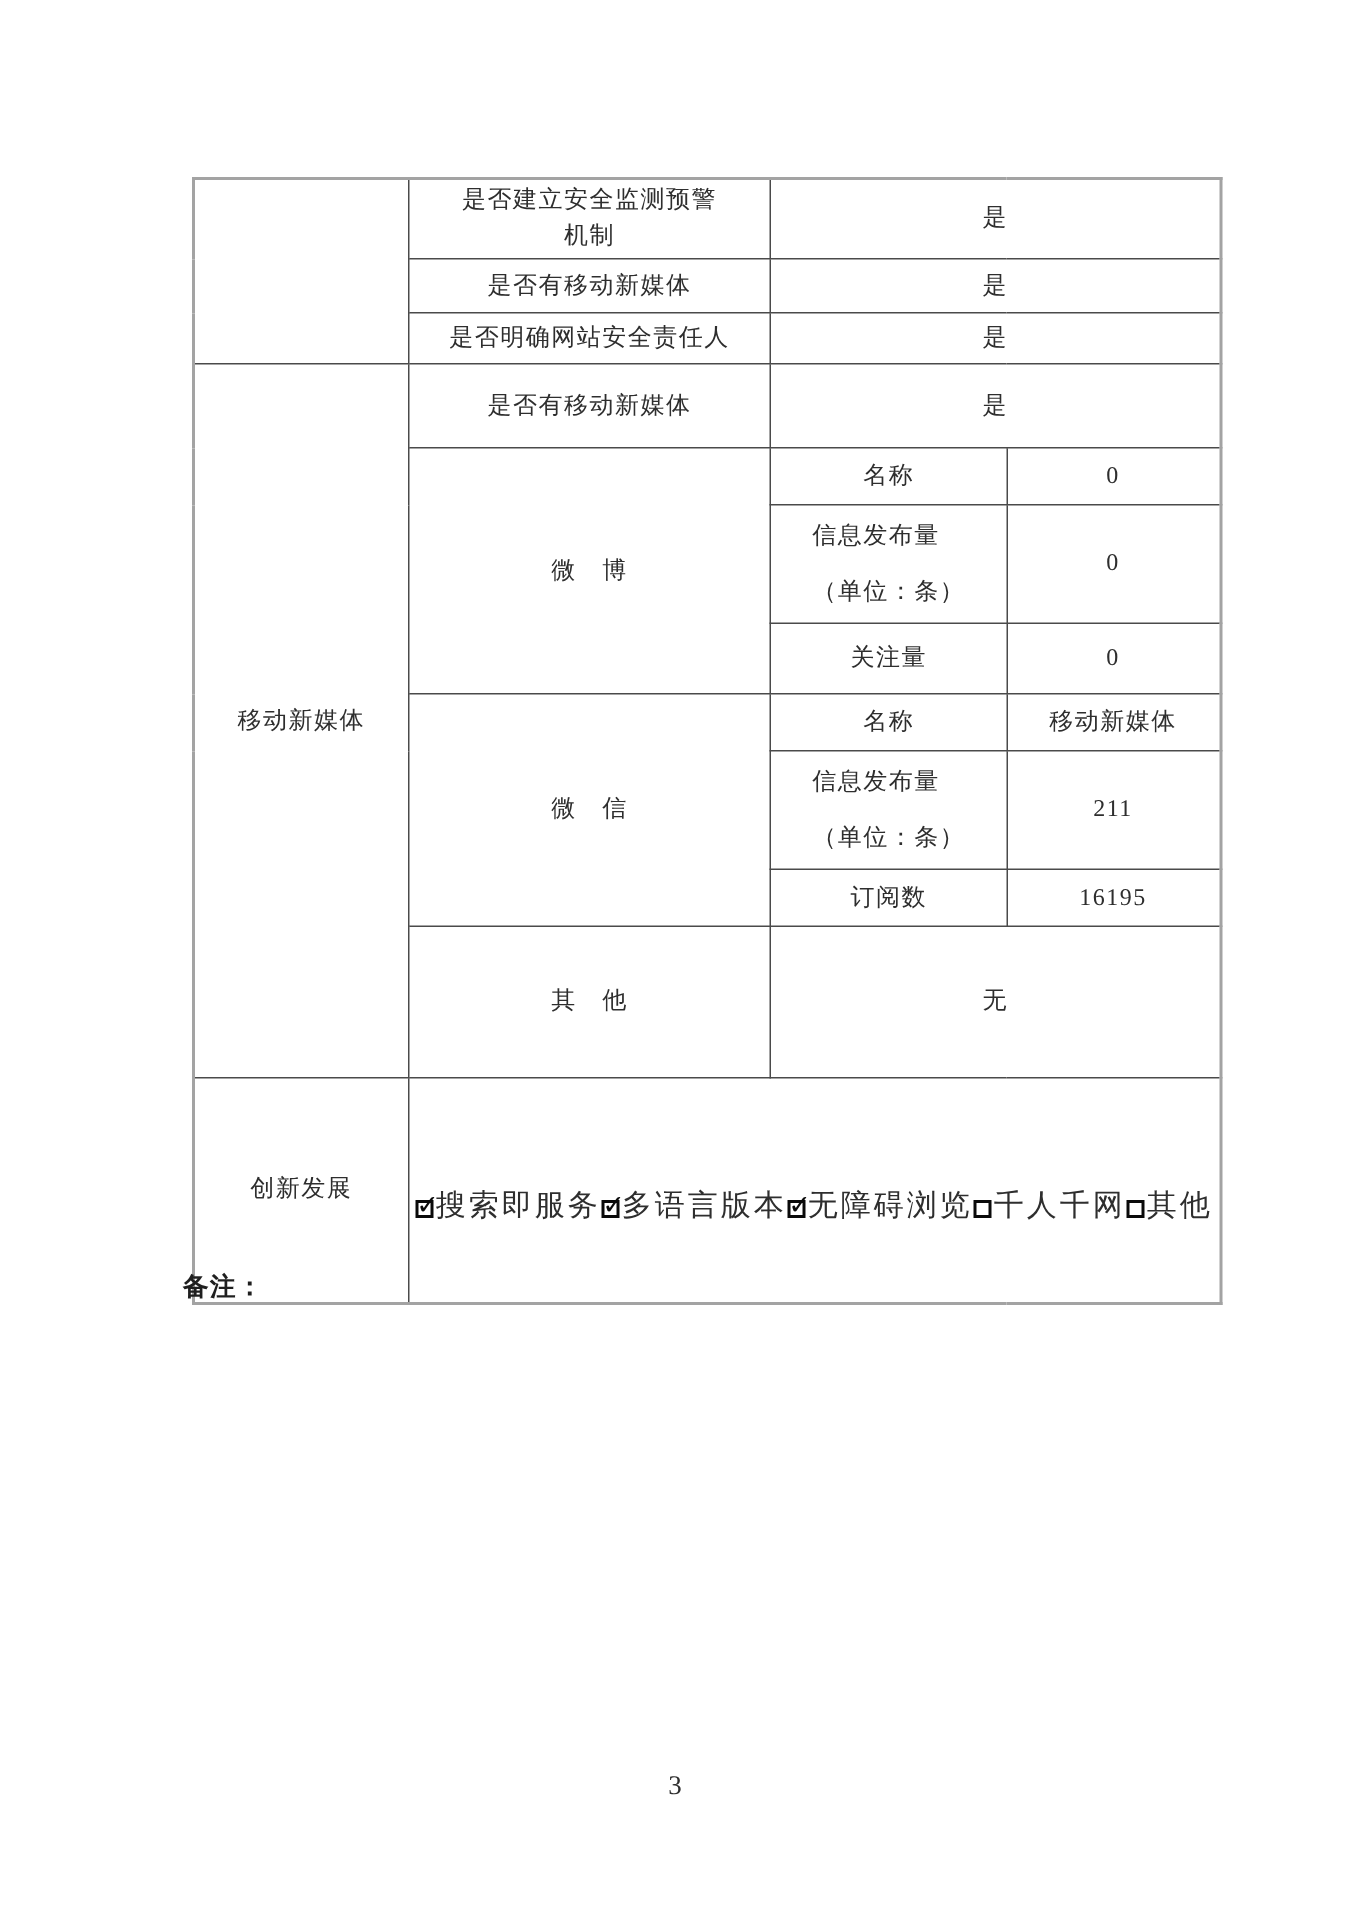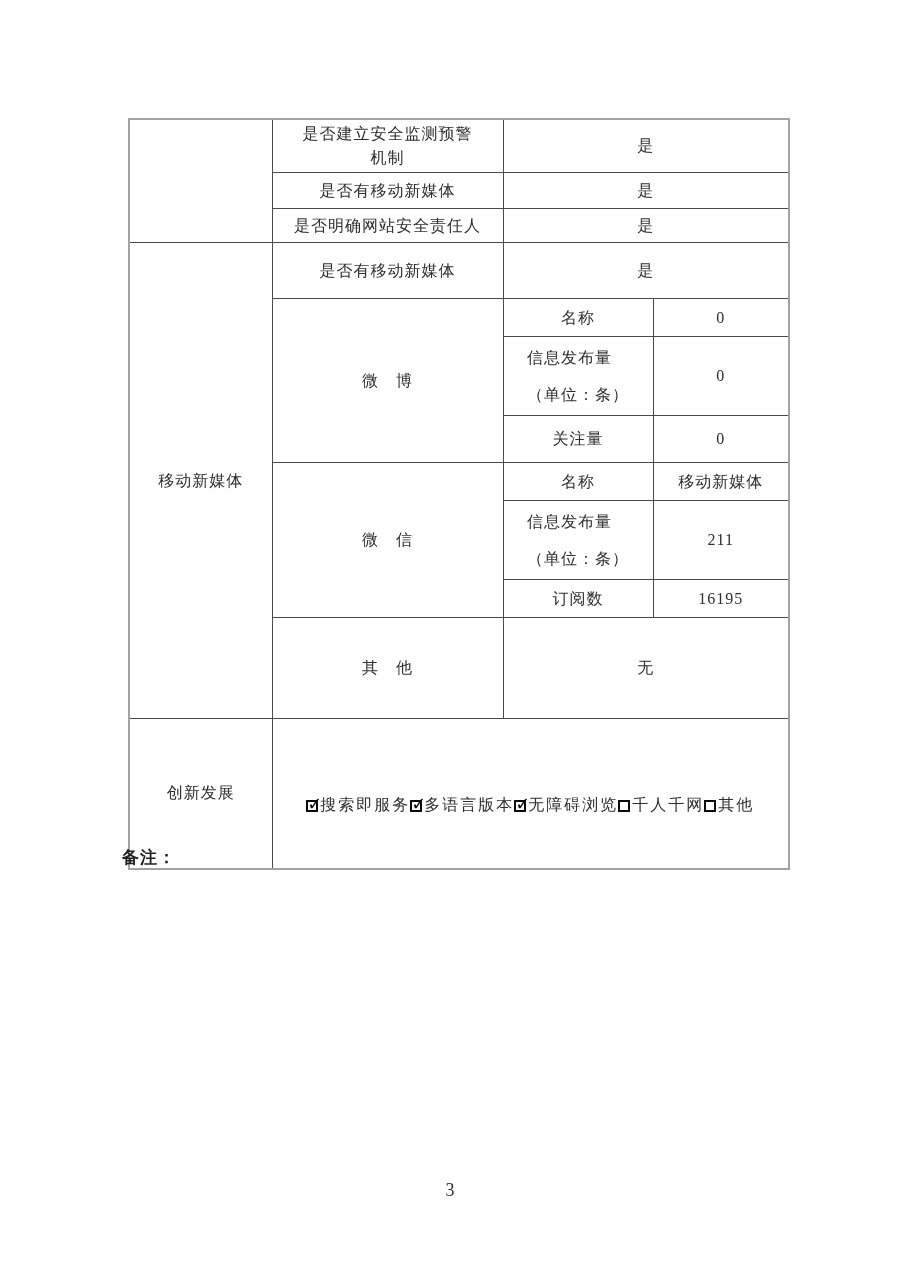--- a/index.html
+++ b/index.html
@@ -45,21 +45,21 @@
   .r12 td { height: 150px; }
   .wrap2 {
     display: inline-block;
     text-align: left;
     white-space: pre-line;
     line-height: 37px;
   }
   .cb-cell { letter-spacing: 0; }
   .cb-line { display: inline-block; white-space: nowrap; }
   .cb-item { display: inline-block; }
-  .cb-label { letter-spacing: 2px; font-size: 16px; }
+  .cb-label { letter-spacing: 2px; font-size: 20px; }
   .checkbox {
     position: relative;
     display: inline-block;
     width: 12px;
     height: 12px;
     border: 2px solid #0a0a0a;
     margin-right: 2px;
     vertical-align: -2px;
     background: #ffffff;
   }

